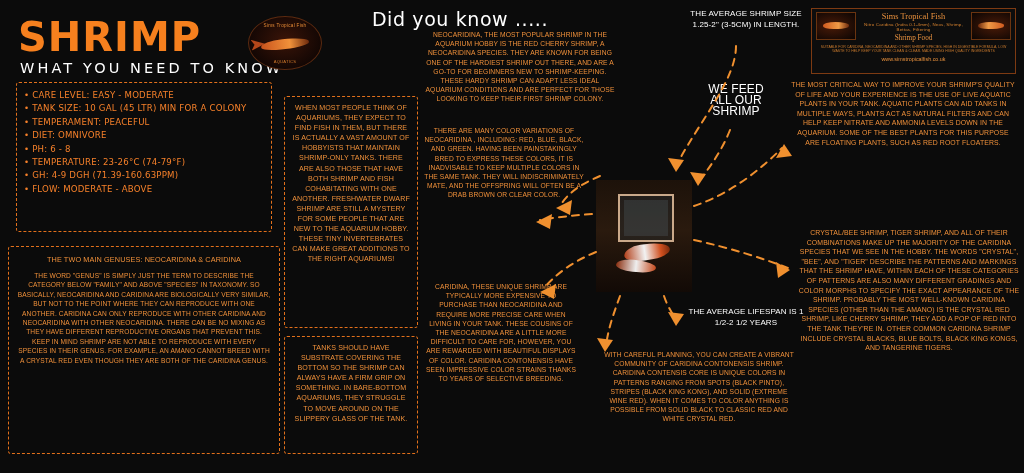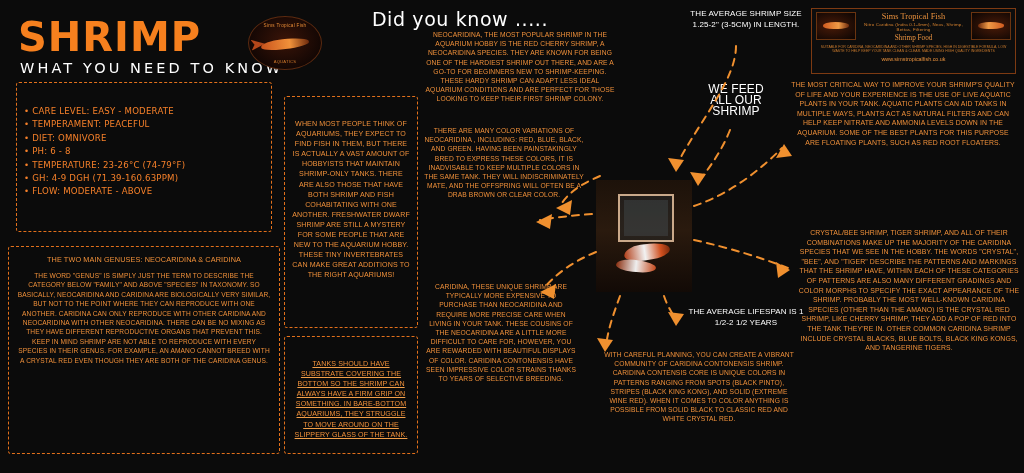--- a/index.html
+++ b/index.html
@@ -10,21 +10,21 @@
     position:relative;
   }
   .page{position:absolute;inset:0;background:#0b0b0b;}
 
   
   .dbox{
     position:absolute;
     border:1.4px dashed #e2701b;
     border-radius:3px;
     box-sizing:border-box;
-    padding:22px 7px;
+    padding:6px 7px;
   }
 
   
   #title-shrimp{
     position:absolute;left:18px;top:14px;
     font-size:40px;letter-spacing:1px;font-weight:bold;
     color:#f6801e;
     font-family:"DejaVu Sans", sans-serif;
   }
   #title-sub{
@@ -174,20 +174,21 @@
           <div class="f"></div>
         </div>
     </div>
     <div class="blurb">SUITABLE FOR CARIDINA, NEOCARIDINA AND OTHER SHRIMP SPECIES. HIGH IN DIGESTIBLE FORMULA, LOW WASTE TO HELP KEEP YOUR TANK CLEAN &amp; CLEAR. MADE USING HIGH QUALITY INGREDIENTS</div>
     <div class="site">www.simstropicalfish.co.uk</div>
   </div>
 
   <div class="dbox" id="stats-box" style="left:16px;top:82px;width:256px;height:150px;">
     <ul class="bullet-list">
       <li>CARE LEVEL: EASY - MODERATE</li>
+      <li>TANK SIZE: 10 GAL (45 LTR) MIN FOR A COLONY</li>
       <li>TEMPERAMENT: PEACEFUL</li>
       <li>DIET: OMNIVORE</li>
       <li>PH: 6 - 8</li>
       <li>TEMPERATURE: 23-26°C (74-79°F)</li>
       <li>GH: 4-9 DGH (71.39-160.63PPM)</li>
       <li>FLOW: MODERATE - ABOVE</li>
     </ul>
   </div>
 
   <div class="dbox" id="genus-box" style="left:8px;top:246px;width:272px;height:208px;padding:8px 8px;">
@@ -196,21 +197,21 @@
       <p style="font-size:6.6px;line-height:9.4px;">THE WORD "GENUS" IS SIMPLY JUST THE TERM TO DESCRIBE THE CATEGORY BELOW "FAMILY" AND ABOVE "SPECIES" IN TAXONOMY. SO BASICALLY, NEOCARIDINA AND CARIDINA ARE BIOLOGICALLY VERY SIMILAR, BUT NOT TO THE POINT WHERE THEY CAN REPRODUCE WITH ONE ANOTHER. CARIDINA CAN ONLY REPRODUCE WITH OTHER CARIDINA AND NEOCARIDINA WITH OTHER NEOCARIDINA. THERE CAN BE NO MIXING AS THEY HAVE DIFFERENT REPRODUCTIVE ORGANS THAT PREVENT THIS. KEEP IN MIND SHRIMP ARE NOT ABLE TO REPRODUCE WITH EVERY SPECIES IN THEIR GENUS. FOR EXAMPLE, AN AMANO CANNOT BREED WITH A CRYSTAL RED EVEN THOUGH THEY ARE BOTH OF THE CARIDINA GENUS.</p>
     </div>
   </div>
 
   <div class="dbox" id="aquarium-box" style="left:284px;top:96px;width:134px;height:232px;">
     <div class="body-txt" style="font-size:7.1px;line-height:10.1px;">
       <p>WHEN MOST PEOPLE THINK OF AQUARIUMS, THEY EXPECT TO FIND FISH IN THEM, BUT THERE IS ACTUALLY A VAST AMOUNT OF HOBBYISTS THAT MAINTAIN SHRIMP-ONLY TANKS. THERE ARE ALSO THOSE THAT HAVE BOTH SHRIMP AND FISH COHABITATING WITH ONE ANOTHER. FRESHWATER DWARF SHRIMP ARE STILL A MYSTERY FOR SOME PEOPLE THAT ARE NEW TO THE AQUARIUM HOBBY. THESE TINY INVERTEBRATES CAN MAKE GREAT ADDITIONS TO THE RIGHT AQUARIUMS!</p>
     </div>
   </div>
 
-  <div class="dbox" id="substrate-box" style="left:284px;top:336px;width:134px;height:118px;text-decoration:underline;">
+  <div class="dbox" id="substrate-box" style="left:284px;top:336px;width:134px;height:118px;">
     <div class="body-txt" style="font-size:7.1px;line-height:10.1px;">
       <p>TANKS SHOULD HAVE SUBSTRATE COVERING THE BOTTOM SO THE SHRIMP CAN ALWAYS HAVE A FIRM GRIP ON SOMETHING. IN BARE-BOTTOM AQUARIUMS, THEY STRUGGLE TO MOVE AROUND ON THE SLIPPERY GLASS OF THE TANK.</p>
     </div>
   </div>
 
   <div style="position:absolute;left:424px;top:30px;width:192px;">
     <div class="body-txt" style="font-size:6.7px;line-height:9.2px;">
       <p>NEOCARIDINA, THE MOST POPULAR SHRIMP IN THE AQUARIUM HOBBY IS THE RED CHERRY SHRIMP, A NEOCARIDINA SPECIES. THEY ARE KNOWN FOR BEING ONE OF THE HARDIEST SHRIMP OUT THERE, AND ARE A GO-TO FOR BEGINNERS NEW TO SHRIMP-KEEPING. THESE HARDY SHRIMP CAN ADAPT LESS IDEAL AQUARIUM CONDITIONS AND ARE PERFECT FOR THOSE LOOKING TO KEEP THEIR FIRST SHRIMP COLONY.</p>
     </div>
   </div>

